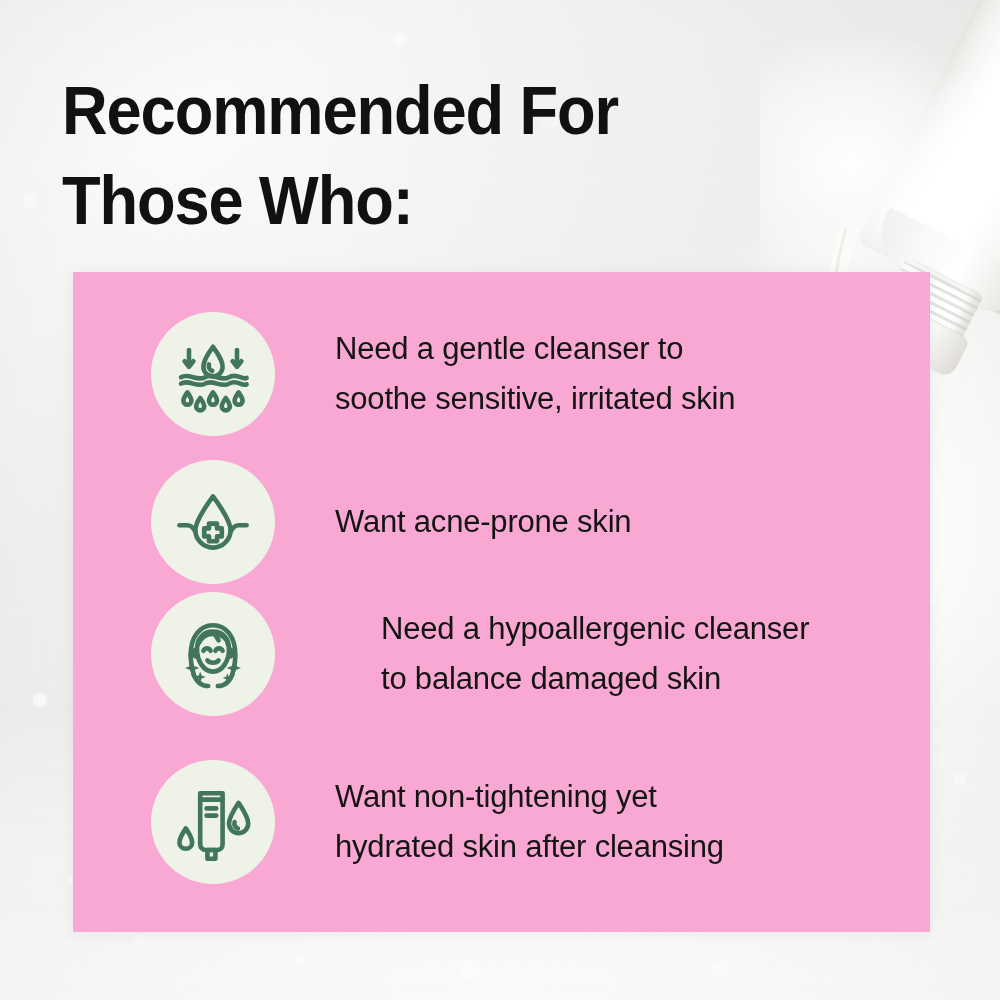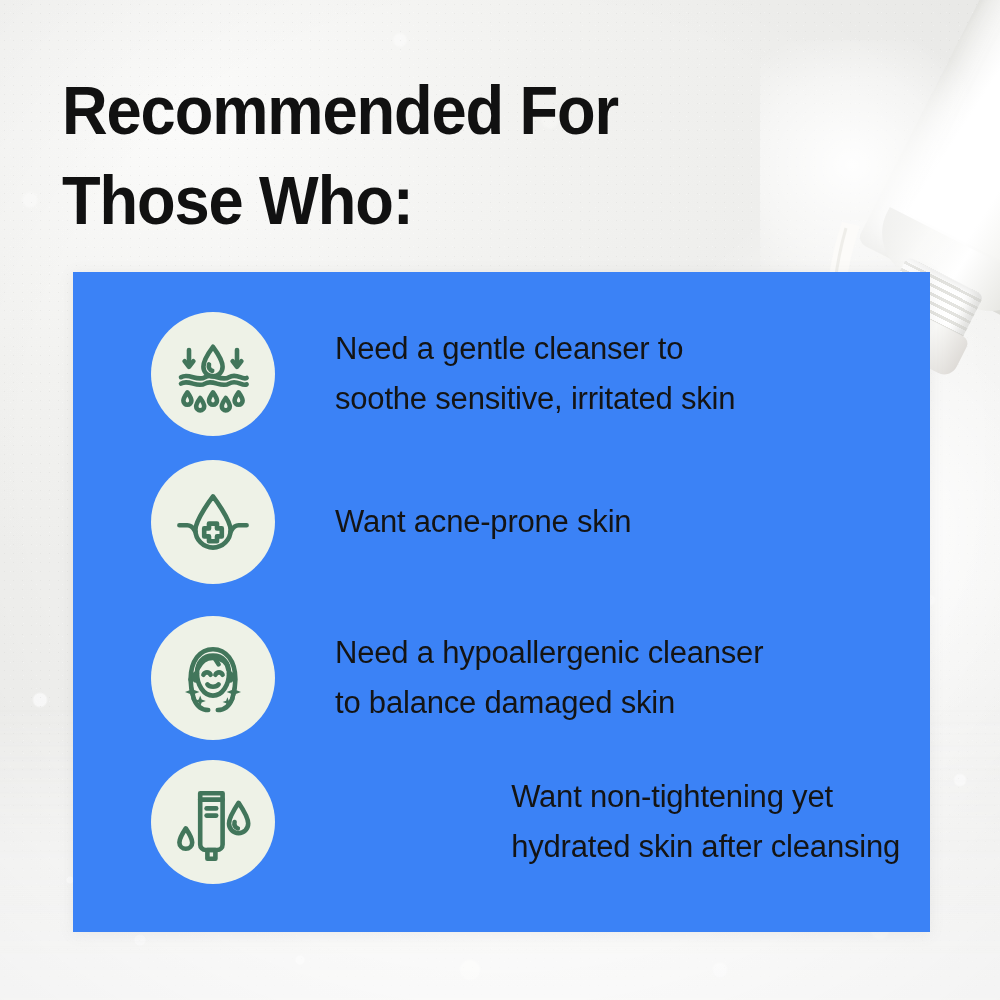--- a/index.html
+++ b/index.html
@@ -95,43 +95,43 @@
     white-space: pre-line;
   }
 
   
   .card {
     position: absolute;
     left: 73px;
     top: 272px;
     width: 857px;
     height: 660px;
-    background: #3b82f6;
+    background: #f9a8d4;
     box-shadow: 0 2px 14px rgba(120,120,118,.10);
   }
 
   .rows {
     position: absolute;
     left: 0;
     top: 0;
     width: 100%;
     height: 100%;
   }
   .row {
     position: absolute;
     left: 78px;
     right: 30px;
     display: flex;
     align-items: center;
     gap: 0;
   }
   .row-1 { top: 40px; }
   .row-2 { top: 188px; }
-  .row-3 { top: 344px; }
-  .row-4 { top: 488px; justify-content: space-between; }
+  .row-3 { top: 320px; gap: 46px; }
+  .row-4 { top: 488px; }
 
   .icon-badge {
     flex: 0 0 auto;
     width: 124px;
     height: 124px;
     border-radius: 50%;
     background: #eef2e7;
     display: flex;
     align-items: center;
     justify-content: center;

